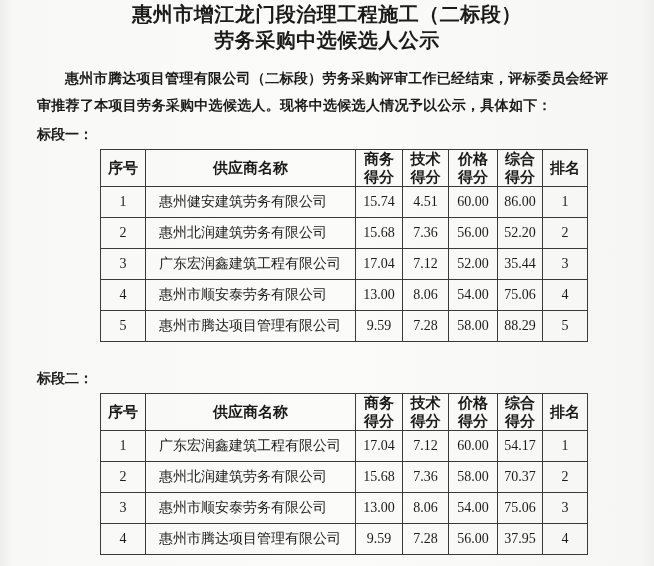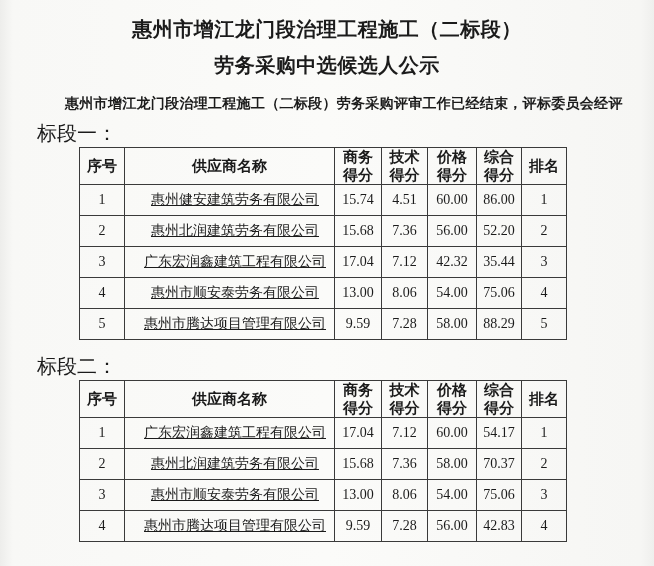--- a/index.html
+++ b/index.html
@@ -8,57 +8,56 @@
     width: 654px;
     height: 566px;
     overflow: hidden;
   }
   body {
     background: linear-gradient(90deg, #ededeb 0%, #f8f8f6 2%, #fbfbf9 50%, #f6f6f4 98%, #efefed 100%);
     font-family: "Liberation Serif", "DejaVu Serif", serif;
     color: #1b1b1b;
   }
   .doc {
-    padding-top: 16px;
+    padding-top: 1px;
   }
   .title {
     text-align: center;
     font-size: 20px;
     font-weight: bold;
     line-height: 26px;
     letter-spacing: 0.5px;
   }
   .title.second {
-    margin-top: 10px;
   }
   .intro {
     margin: 12px 37px 0 37px;
     font-size: 14px;
     line-height: 27px;
     font-weight: 600;
     letter-spacing: 0.3px;
   }
   .intro-line-1 {
     text-indent: 28px;
     white-space: nowrap;
   }
   .intro-line-2 {
     white-space: nowrap;
   }
   .section-label {
     margin: 7px 0 5px 37px;
-    font-size: 20px;
-    font-weight: 400;
+    font-size: 14px;
+    font-weight: 700;
     line-height: 18px;
   }
   .section-label.second {
-    margin-top: 17px;
+    margin-top: 28px;
   }
   table.score {
-    margin-left: 79px;
+    margin-left: 100px;
     width: 487px;
     border-collapse: collapse;
     table-layout: fixed;
   }
   table.score th, table.score td {
     border: 1px solid #3a3a3a;
     text-align: center;
     padding: 0 2px;
     overflow: hidden;
   }
@@ -67,37 +66,37 @@
     font-weight: bold;
     height: 36px;
     line-height: 18px;
   }
   table.score td {
     font-size: 14px;
     height: 30px;
     font-weight: 500;
   }
   table.score td:nth-child(2) {
-    text-align: center;
+    text-align: left;
     padding-left: 13px;
     white-space: nowrap;
     font-size: 14px;
-    text-decoration: underline;
   }
 </style>
 </head>
 <body>
 
 <div class="doc">
 
   <div class="title">惠州市增江龙门段治理工程施工（二标段）</div>
   <div class="title second">劳务采购中选候选人公示</div>
 
   <div class="intro">
-    <div class="intro-line-1">惠州市增江龙门段治理工程施工（二标段）劳务采购评审工作已经结束，评标委员会经评</div>
+    <div class="intro-line-1">惠州市腾达项目管理有限公司（二标段）劳务采购评审工作已经结束，评标委员会经评</div>
+    <div class="intro-line-2">审推荐了本项目劳务采购中选候选人。现将中选候选人情况予以公示，具体如下：</div>
   </div>
 
   <div class="section-label">标段一：</div>
 
   <table class="score">
     <colgroup>
       <col style="width:45px">
         <col style="width:210px">
         <col style="width:47px">
       <col style="width:46px">
@@ -133,21 +132,21 @@
           <td>7.36</td>
           <td>56.00</td>
           <td>52.20</td>
           <td>2</td>
         </tr>
         <tr>
           <td>3</td>
           <td>广东宏润鑫建筑工程有限公司</td>
           <td>17.04</td>
           <td>7.12</td>
-          <td>42.32</td>
+          <td>52.00</td>
           <td>35.44</td>
           <td>3</td>
         </tr>
         <tr>
           <td>4</td>
           <td>惠州市顺安泰劳务有限公司</td>
           <td>13.00</td>
           <td>8.06</td>
           <td>54.00</td>
           <td>75.06</td>
@@ -215,19 +214,19 @@
           <td>54.00</td>
           <td>75.06</td>
           <td>3</td>
         </tr>
         <tr>
           <td>4</td>
           <td>惠州市腾达项目管理有限公司</td>
           <td>9.59</td>
           <td>7.28</td>
           <td>56.00</td>
-          <td>42.83</td>
+          <td>37.95</td>
           <td>4</td>
         </tr>
       </tbody>
   </table>
 
 </div>
 
 </body></html>

